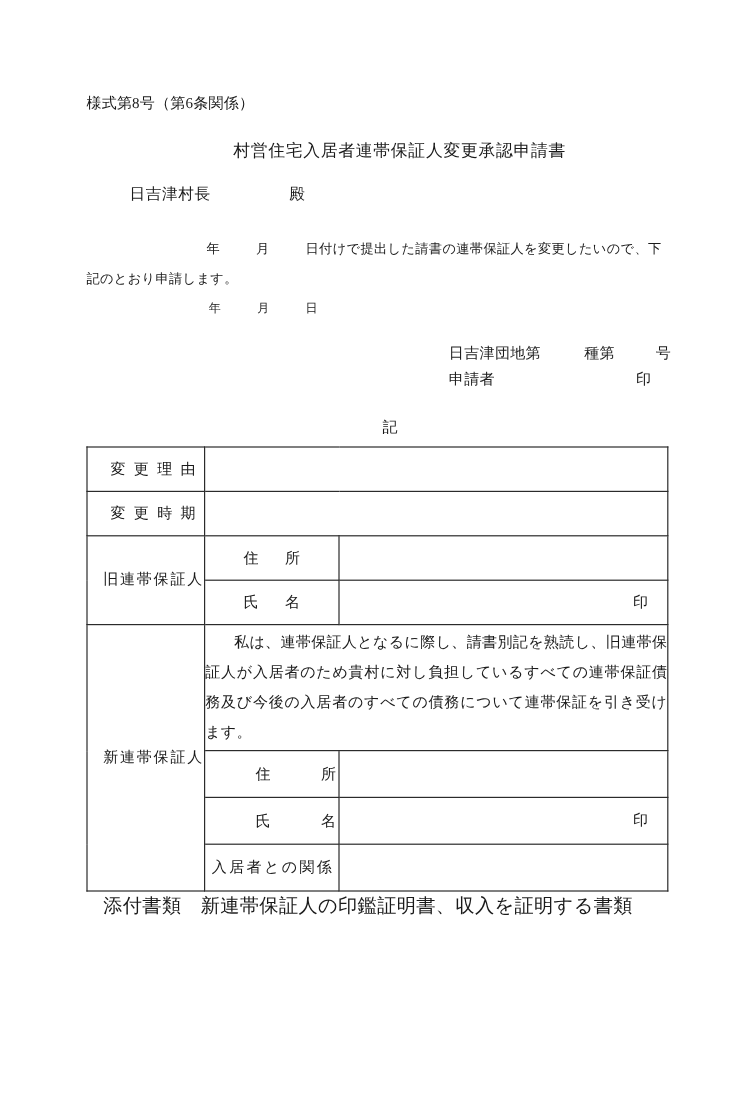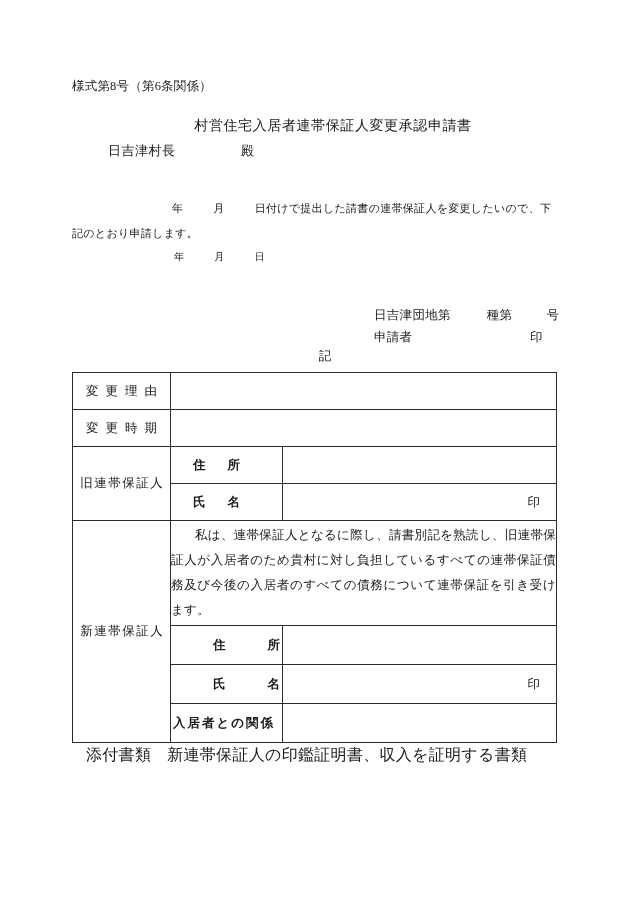--- a/index.html
+++ b/index.html
@@ -41,21 +41,21 @@
     letter-spacing: 0.6px;
     padding-left: 36px;
     box-sizing: border-box;
     white-space: nowrap;
   }
 
   
   .addressee {
     position: absolute;
     left: 108px;
-    top: 142px;
+    top: 153px;
     font-size: 13px;
     letter-spacing: 0.5px;
     white-space: nowrap;
     text-align: right;
   }
   .addressee .gap {
     display: inline-block;
     width: 58px;
   }
 
@@ -81,25 +81,26 @@
     font-size: 10px;
     letter-spacing: 0.3px;
     white-space: nowrap;
   }
   .date-line .g { display: inline-block; width: 30px; }
 
   
   .applicant-block {
     position: absolute;
     left: 374px;
-    top: 304px;
+    top: 284px;
     font-size: 12.5px;
     line-height: 22px;
     letter-spacing: 0.3px;
     white-space: nowrap;
+    font-family: Liberation Mono, monospace;
   }
   .applicant-row {
     position: relative;
     height: 22px;
   }
   .applicant-row .lbl { display: inline-block; }
   .ap-gap1 { display: inline-block; width: 36px; }
   .ap-gap2 { display: inline-block; width: 34px; }
   .seal-right {
     position: absolute;
@@ -128,32 +129,32 @@
     border-collapse: collapse;
     table-layout: fixed;
     font-size: 12.5px;
   }
   .form-table td {
     border: 1px solid #2b2b2b;
     padding: 0;
     vertical-align: middle;
   }
   .lbl-cell {
-    text-align: center;
+    text-align: right;
     letter-spacing: 0.4px;
     white-space: nowrap;
   }
   .spread {
     display: inline-block;
   }
   .spread-4 { letter-spacing: 7px; padding-left: 7px; }
   .spread-6 { letter-spacing: 1.5px; padding-left: 1.5px; }
   .sub-lbl {
-    white-space: nowrap;
-    font-weight: bold;
+    text-align: center;
+    white-space: nowrap;
   }
   .sub-spread-2 { letter-spacing: 22px; padding-left: 22px; }
   .sub-spread-2w { letter-spacing: 42px; padding-left: 42px; }
   .sub-spread-rel { letter-spacing: 2px; padding-left: 2px; }
   .val-cell {
     position: relative;
   }
   .seal-mark {
     position: absolute;
     right: 16px;

